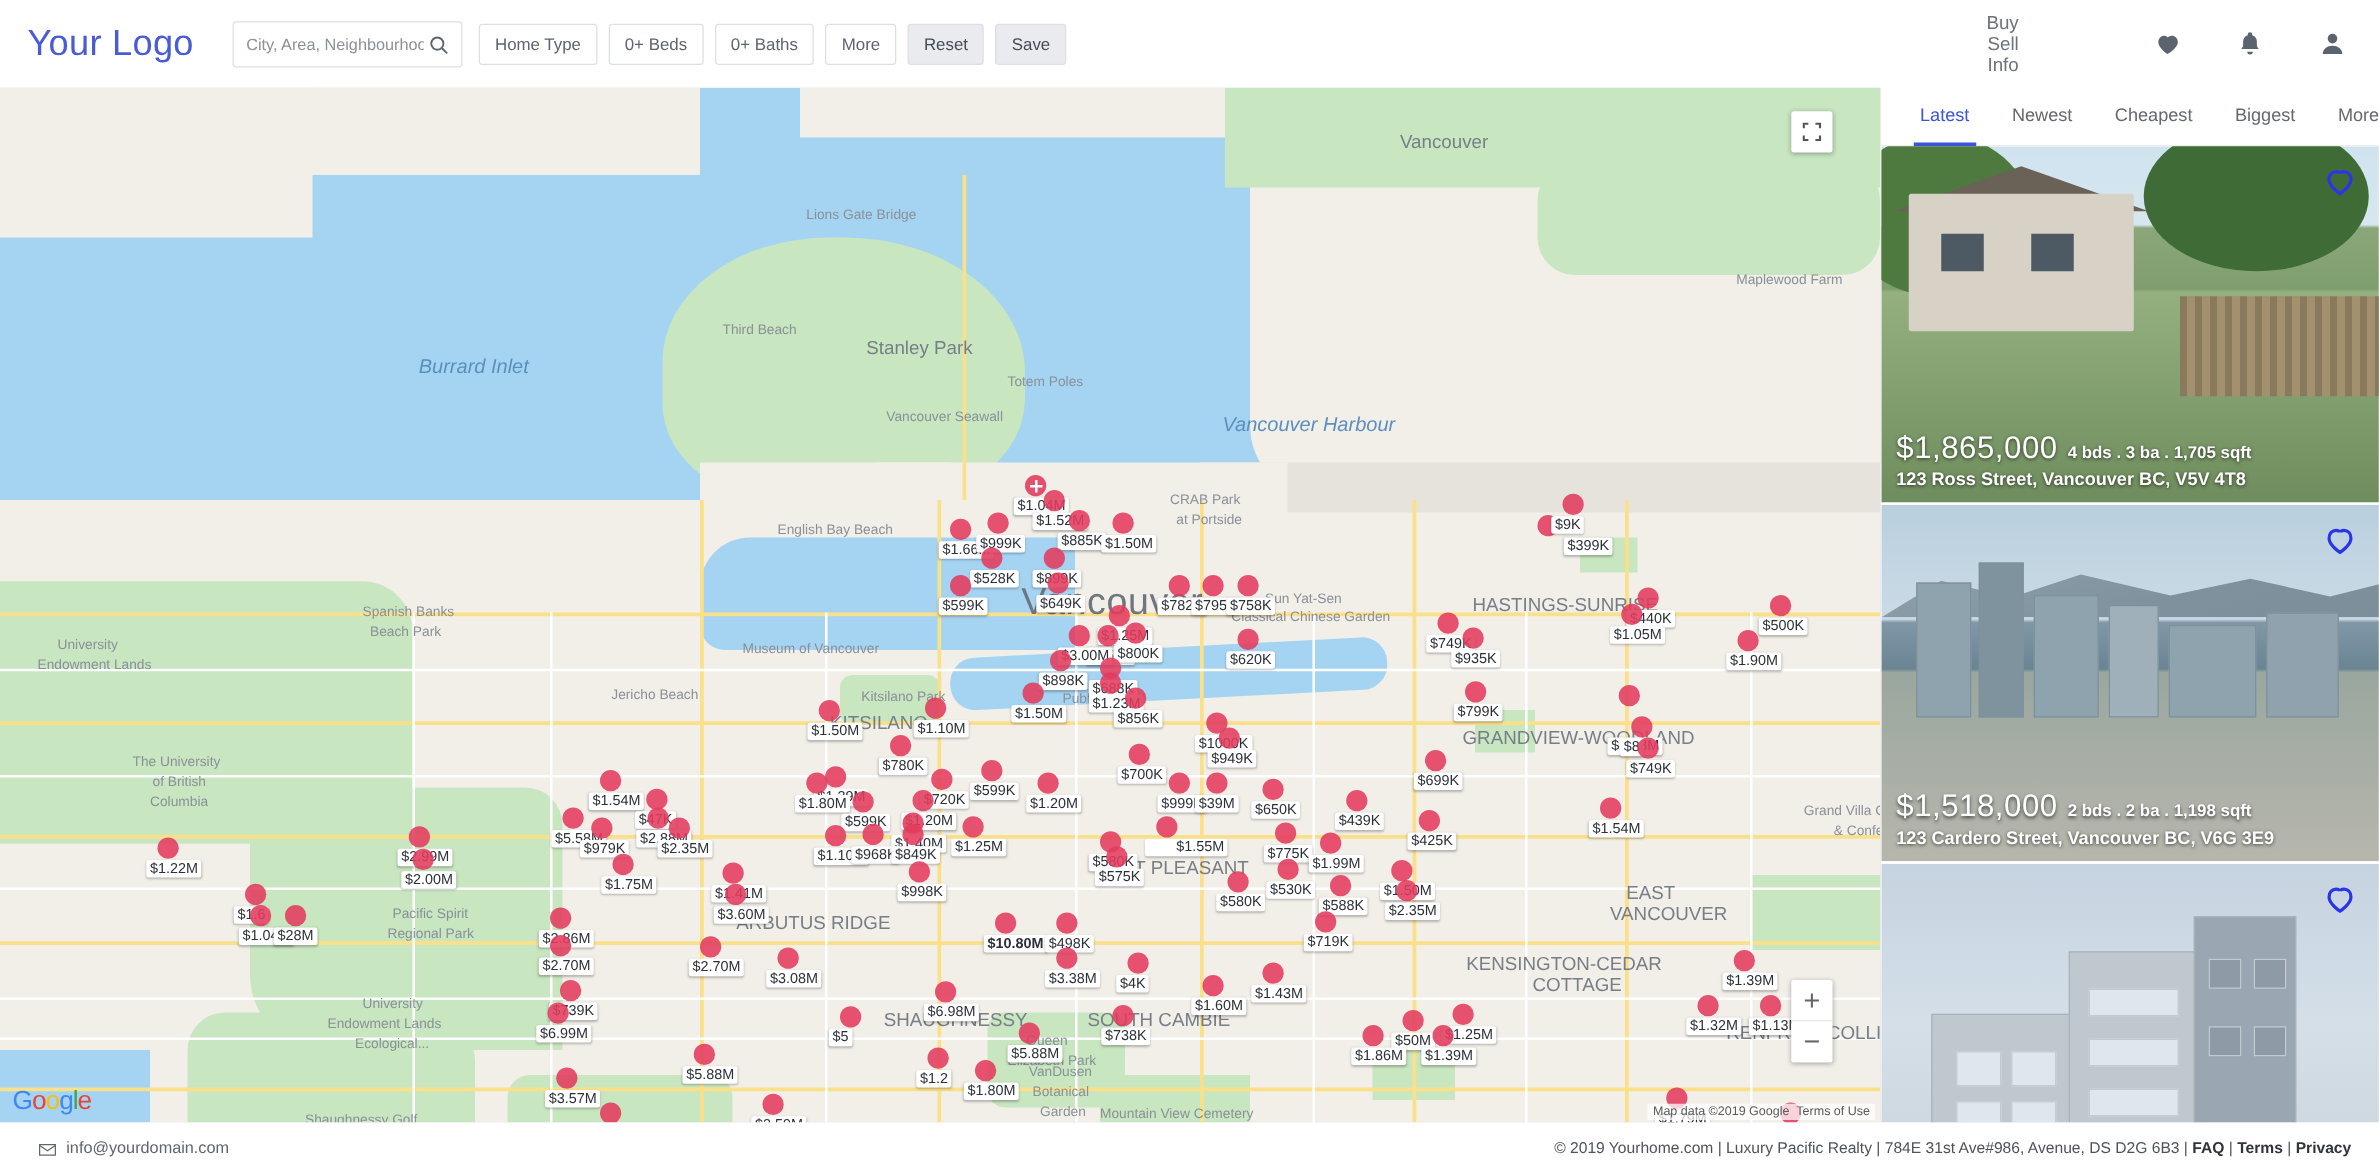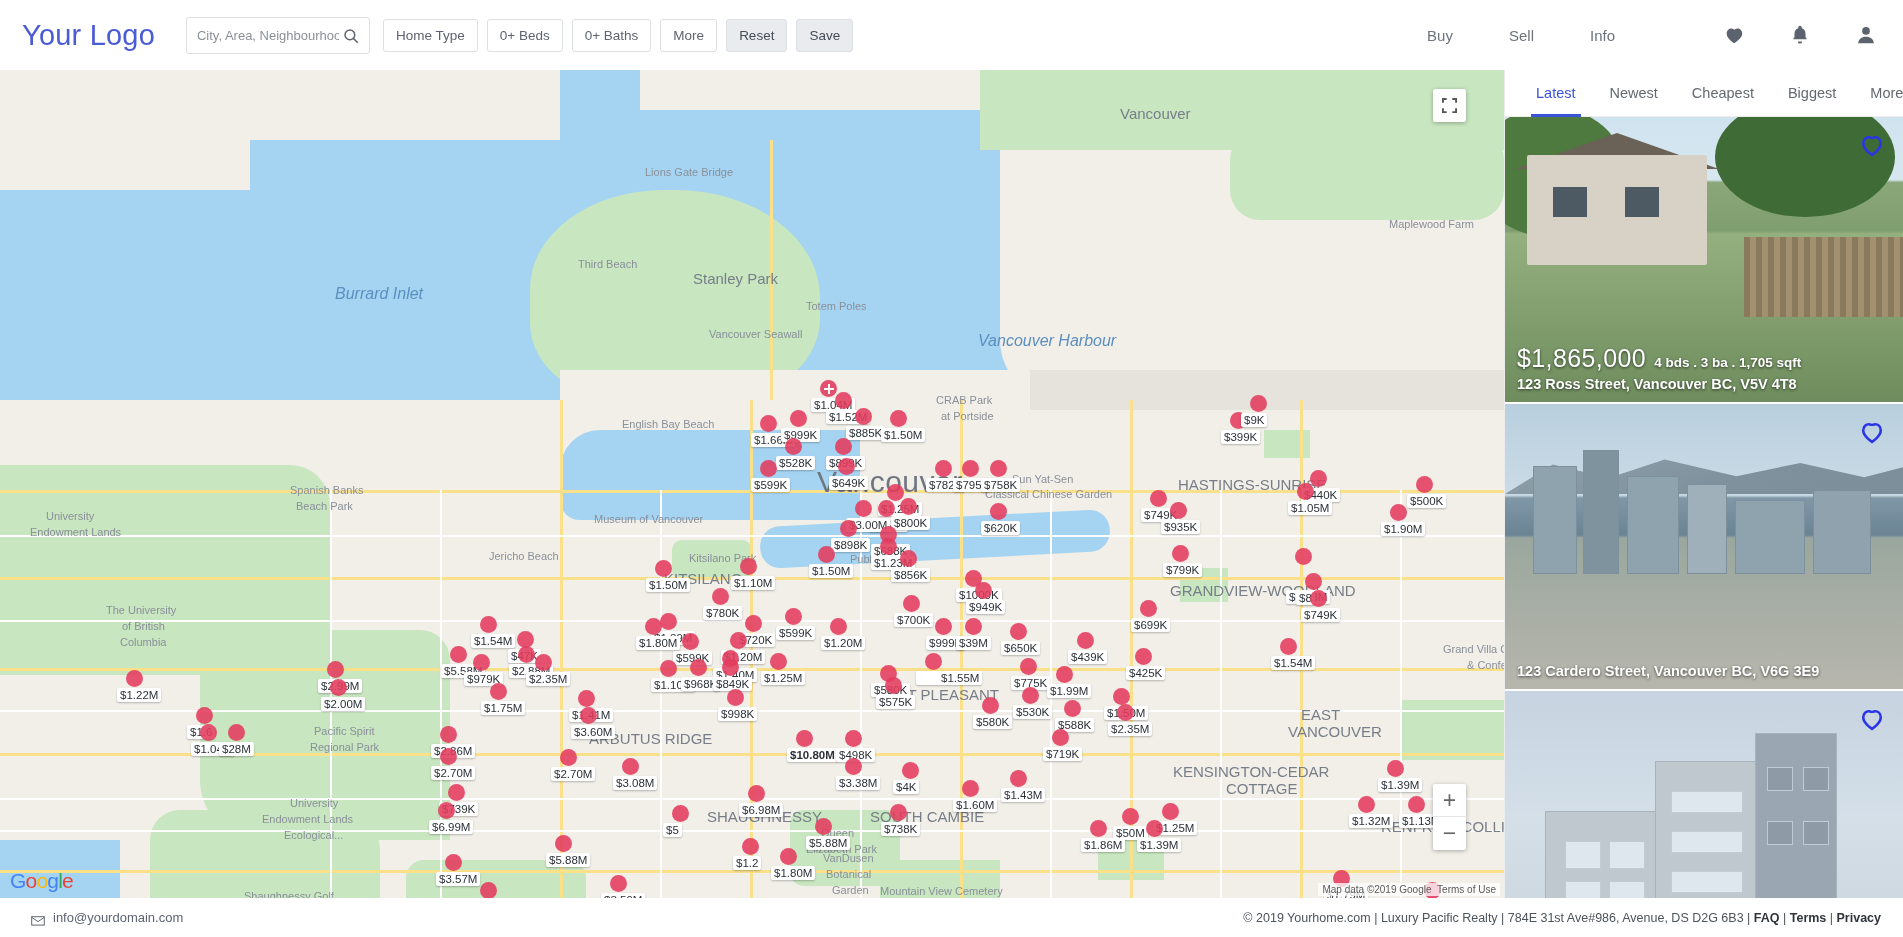--- a/index.html
+++ b/index.html
@@ -56,21 +56,21 @@
   .filter-btn {
     height: 33px; padding: 0 12px;
     border: 1px solid #dcdfe3; border-radius: 3px;
     background: #fff; color: #5d6470;
     font-family: "Liberation Sans", sans-serif; font-size: 13.5px;
     display: flex; align-items: center; justify-content: center;
     cursor: pointer; white-space: nowrap;
   }
   .filter-btn.solid { background: #e9ebee; border-color: #dcdfe3; color: #444c57; }
 
-  .nav { margin-left: auto; display: flex; align-items: flex-start; }
+  .nav { margin-left: auto; display: flex; align-items: flex-end; flex-direction: column; }
   .nav-link {
     font-size: 15px; color: #6c737d;
     margin-left: 0; padding: 0 28px;
     text-decoration: none; cursor: pointer; white-space: nowrap;
   }
   .hdr-icons { display: flex; align-items: center; gap: 44px; margin-left: 80px; margin-right: 26px; }
   .hdr-icon { width: 22px; height: 22px; color: #5b636e; cursor: pointer; }
 
   
   .map {
@@ -467,21 +467,21 @@
       <div class="ptag" style="left: 829px; top: 406px;">$649K</div>
       <div class="pin" style="left: 760px; top: 390px; background: rgb(226, 59, 93);"></div>
       <div class="ptag" style="left: 751px; top: 408px;">$599K</div>
       <div class="pin" style="left: 935px; top: 390px; background: rgb(226, 59, 93);"></div>
       <div class="ptag" style="left: 926px; top: 408px;">$782K</div>
       <div class="pin" style="left: 962px; top: 390px; background: rgb(226, 59, 93);"></div>
       <div class="ptag" style="left: 953px; top: 408px;">$795K</div>
       <div class="pin" style="left: 990px; top: 390px; background: rgb(226, 59, 93);"></div>
       <div class="ptag" style="left: 981px; top: 408px;">$758K</div>
       <div class="pin" style="left: 1230px; top: 342px; background: rgb(226, 59, 93);"></div>
-      <div class="ptag" style="left: 1221px; top: 360px; text-align: right;">$399K</div>
+      <div class="ptag" style="left: 1251px; top: 360px; text-align: right;">$399K</div>
       <div class="pin" style="left: 1250px; top: 325px; background: rgb(226, 59, 93);"></div>
       <div class="ptag" style="left: 1241px; top: 343px;">$9K</div>
       <div class="pin" style="left: 1310px; top: 400px; background: rgb(226, 59, 93);"></div>
       <div class="ptag" style="left: 1301px; top: 418px;">$440K</div>
       <div class="pin" style="left: 1416px; top: 406px; background: rgb(226, 59, 93);"></div>
       <div class="ptag" style="left: 1407px; top: 424px;">$500K</div>
       <div class="pin" style="left: 1390px; top: 434px; background: rgb(226, 59, 93);"></div>
       <div class="ptag" style="left: 1381px; top: 452px;">$1.90M</div>
       <div class="pin" style="left: 887px; top: 414px; background: rgb(226, 59, 93);"></div>
       <div class="ptag" style="left: 878px; top: 432px;">$1.25M</div>
@@ -748,20 +748,24 @@
       <div class="tower" style="left:182px;top:80px;width:40px;height:90px;background:#9fb0ba;"></div>
       <div class="tower" style="left:230px;top:96px;width:70px;height:74px;"></div>
       <div class="tower" style="left:308px;top:86px;width:58px;height:84px;background:#8fa2ad;"></div>
     </div>
     <span class="card-heart">
       <svg viewBox="0 0 24 24" fill="none" stroke="currentColor" stroke-width="2.2">
         <path d="M12 20.5s-7.5-4.8-7.5-9.7C4.5 7.4 6.7 5.4 9.3 5.4c1.6 0 2.7.9 2.7 1.5 0-.6 1.1-1.5 2.7-1.5 2.6 0 4.8 2 4.8 5.4 0 4.9-7.5 9.7-7.5 9.7z"></path>
       </svg>
     </span>
     <div class="card-info">
+      <div class="card-price-row">
+        <span class="card-price">$1,518,000</span>
+        <span class="card-specs">2 bds . 2 ba . 1,198 sqft</span>
+      </div>
       <div class="card-addr">123 Cardero Street, Vancouver BC, V6G 3E9</div>
     </div>
   </div>
 
   <div class="card">
     <div class="card-photo photo3">
       <div class="bldg" style="left:40px;top:120px;width:150px;height:170px;"></div>
       <div class="bldg" style="left:150px;top:70px;width:110px;height:220px;"></div>
       <div class="bldg dark" style="left:250px;top:42px;width:82px;height:248px;"></div>
       <div class="glass" style="left:60px;top:150px;width:36px;height:28px;"></div>

